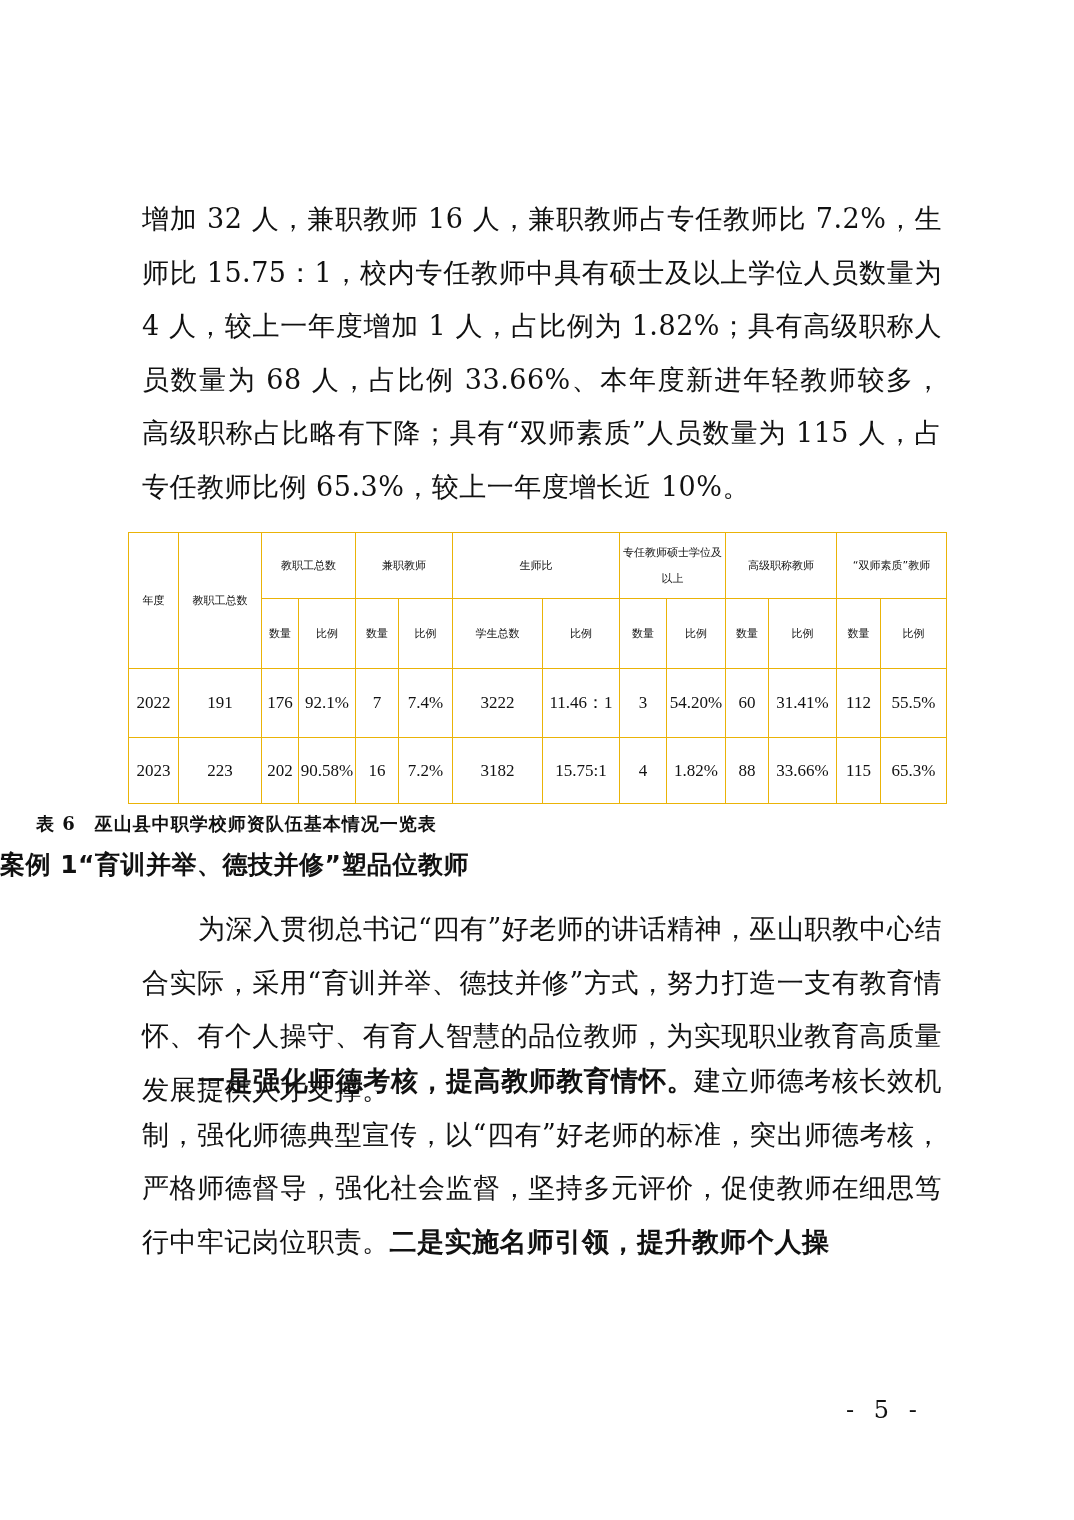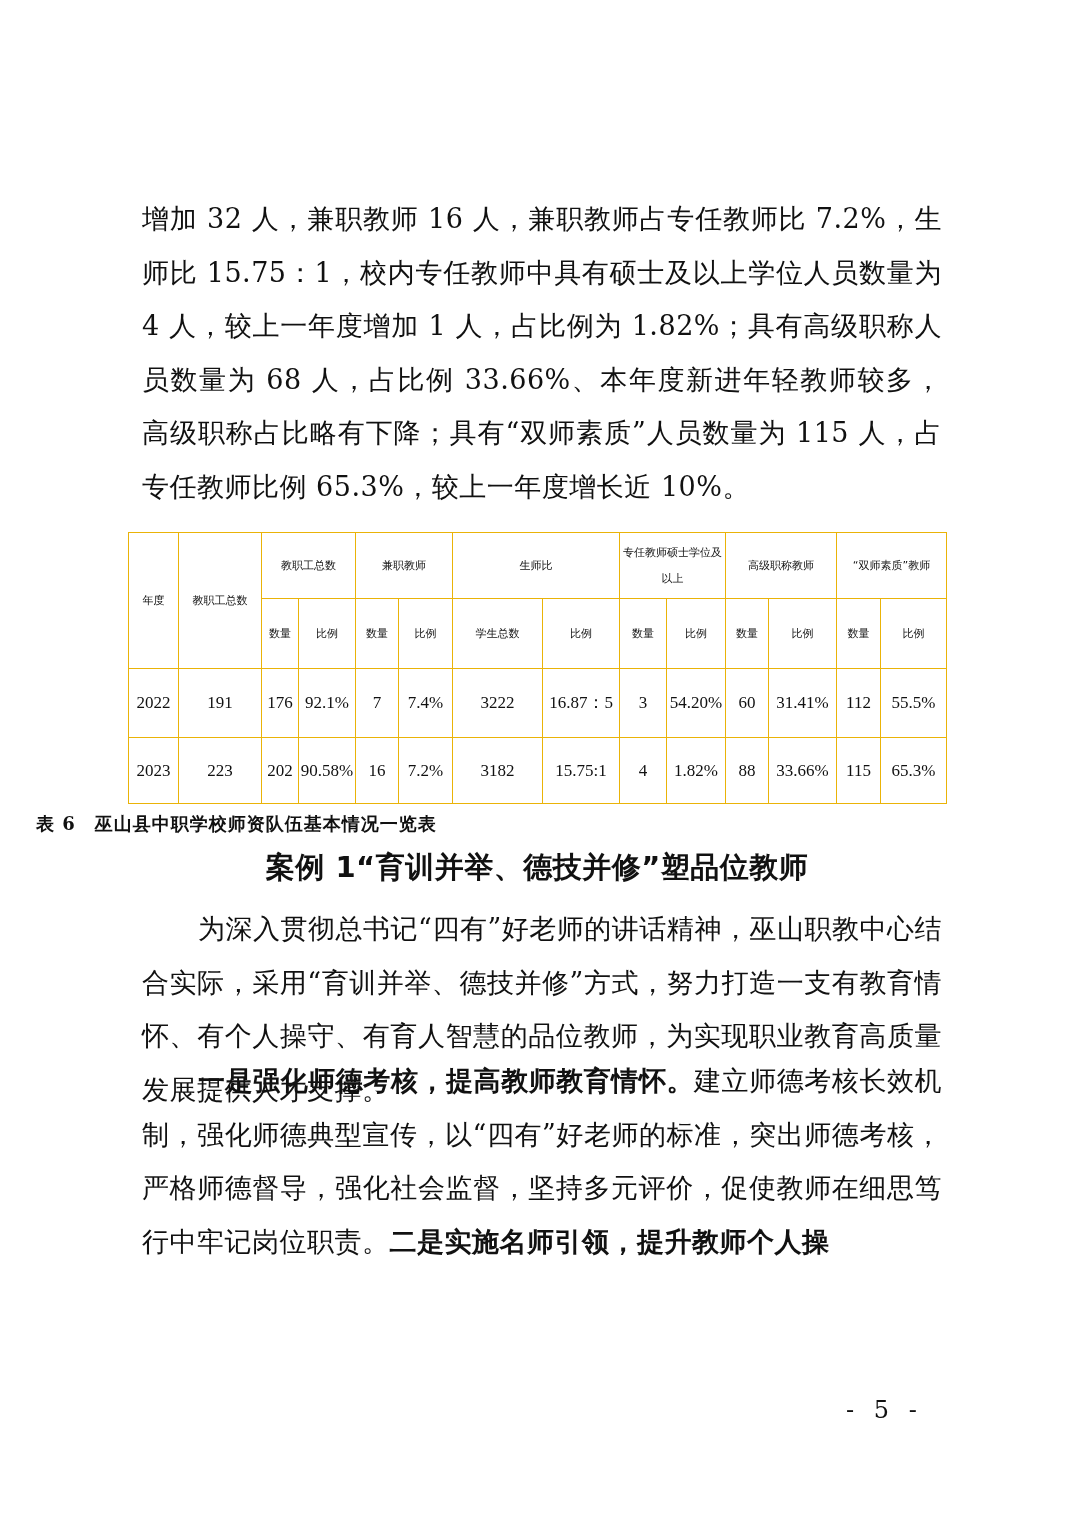--- a/index.html
+++ b/index.html
@@ -12,22 +12,22 @@
   .p-body { top: 1054px; text-indent: 56px; }
   .bold { font-weight: bold; font-family: "DejaVu Sans", "Liberation Sans", sans-serif; }
   table.staff { position: absolute; left: 128px; top: 532px; border-collapse: collapse;
                 font-size: 11px; table-layout: fixed; }
   table.staff td { border: 1px solid #eab308; text-align: center; vertical-align: middle; padding: 0;
                    font-family: "DejaVu Sans", "Liberation Sans", sans-serif; line-height: 26px; }
   table.staff td.num { font-family: "Liberation Serif", "DejaVu Serif", serif; font-size: 17px; }
   .caption { position: absolute; top: 812px; left: 0; width: 1074px; 
              font-size: 18px; font-weight: bold; letter-spacing: 1px;
              font-family: "DejaVu Serif", "Liberation Serif", serif; margin-left: 36px; }
-  .case-title { position: absolute; top: 848px; left: 0; width: 1074px; text-align: center;
-                font-size: 29px; font-weight: bold; letter-spacing: 0.5px;
+  .case-title { position: absolute; top: 848px; left: 0; width: 1074px; 
+                font-size: 25px; font-weight: bold; letter-spacing: 0.5px;
                 font-family: "DejaVu Sans", "Liberation Sans", sans-serif; }
   .page-num { position: absolute; top: 1396px; left: 846px; font-size: 24px;
               font-family: "DejaVu Serif", "Liberation Serif", serif; letter-spacing: 6px; }
 </style>
 </head>
 <body>
 
 <div class="para p-top">增加 32 人，兼职教师 16 人，兼职教师占专任教师比 7.2%，生师比 15.75：1，校内专任教师中具有硕士及以上学位人员数量为 4 人，较上一年度增加 1 人，占比例为 1.82%；具有高级职称人员数量为 68 人，占比例 33.66%、本年度新进年轻教师较多，高级职称占比略有下降；具有“双师素质”人员数量为 115 人，占专任教师比例 65.3%，较上一年度增长近 10%。</div>
 
 <table class="staff">
@@ -73,21 +73,21 @@
     <td>比例</td>
   </tr>
   <tr style="height:69px">
     <td class="num">2022</td>
     <td class="num">191</td>
     <td class="num">176</td>
     <td class="num">92.1%</td>
     <td class="num">7</td>
     <td class="num">7.4%</td>
     <td class="num">3222</td>
-    <td class="num">16.87：5</td>
+    <td class="num">11.46：1</td>
     <td class="num">3</td>
     <td class="num">54.20%</td>
     <td class="num">60</td>
     <td class="num">31.41%</td>
     <td class="num">112</td>
     <td class="num">55.5%</td>
   </tr>
   <tr style="height:66px">
     <td class="num">2023</td>
     <td class="num">223</td>

